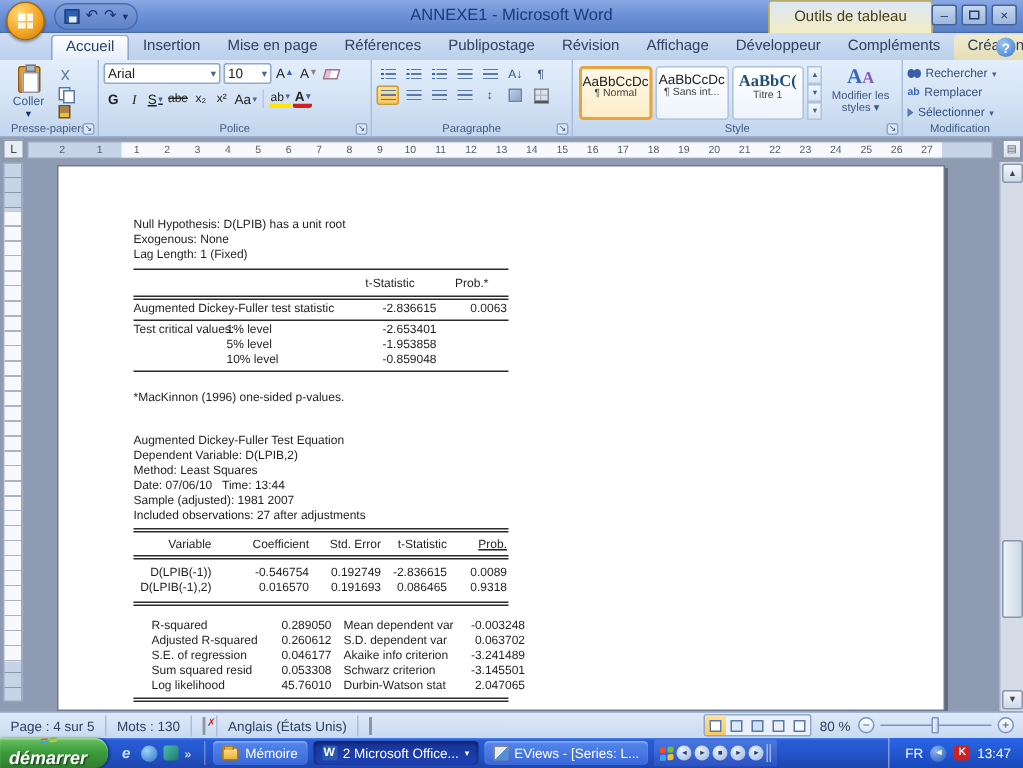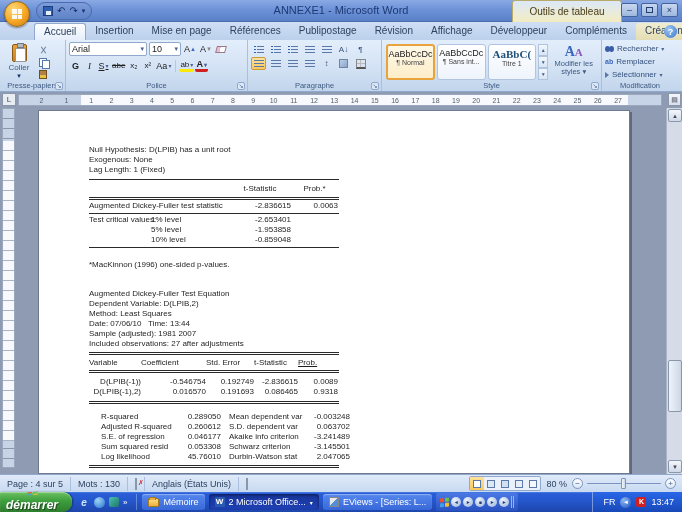--- a/index.html
+++ b/index.html
@@ -155,21 +155,21 @@
   .rule-d { border-top:1px solid #2a2a2a; border-bottom:1px solid #2a2a2a; height:3px; }
   .trow { display:flex; height:10px; line-height:10px; }
   .tc { flex:none; white-space:pre; overflow:visible; }
   
   .t1-head { display:flex; height:17px; align-items:center; }
   .t1-head .sp { width:140px; } .t1-head .h1 { width:62px; text-align:center; } .t1-head .h2 { width:47px; text-align:center; }
   .t1rows .c0 { width:62px; } .t1rows .c1 { width:78px; } .t1rows .c2 { width:62px; text-align:right; } .t1rows .c3 { width:47px; text-align:right; }
   .t1rows { padding:1px 0 2px; }
   
   .t2-head { display:flex; height:15px; align-items:center; }
-  .t2-head span { text-align:left; }
+  .t2-head span { text-align:right; }
   .t2h0 { width:52px; } .t2h1 { width:65px; } .t2h2 { width:48px; } .t2h3 { width:44px; } .t2h4 { width:40px;text-decoration:underline; }
   #t2rows { padding:4px 0 4px; }
   #t2rows .c0 { width:52px; text-align:right; } #t2rows .c1 { width:65px; text-align:right; }
   #t2rows .c2 { width:48px; text-align:right; } #t2rows .c3 { width:44px; text-align:right; } #t2rows .c4 { width:40px; text-align:right; }
   
   #t3rows { padding:2px 0 3px; }
   #t3rows .c0 { width:72px;margin-left:12px; } #t3rows .c1 { width:48px; text-align:right; }
   #t3rows .c2 { width:90px; padding-left:8px; } #t3rows .c3 { width:39px; text-align:right; }
   .vscroll { position:absolute; right:0; top:0; width:16px; height:366px; background:#d5dce8; border-left:1px solid #aab4c6; }
   .scrbtn { width:14px; height:13px; margin:1px; background:linear-gradient(180deg,#f4f7fb,#cfd9e8); border:1px solid #8a97ab;

